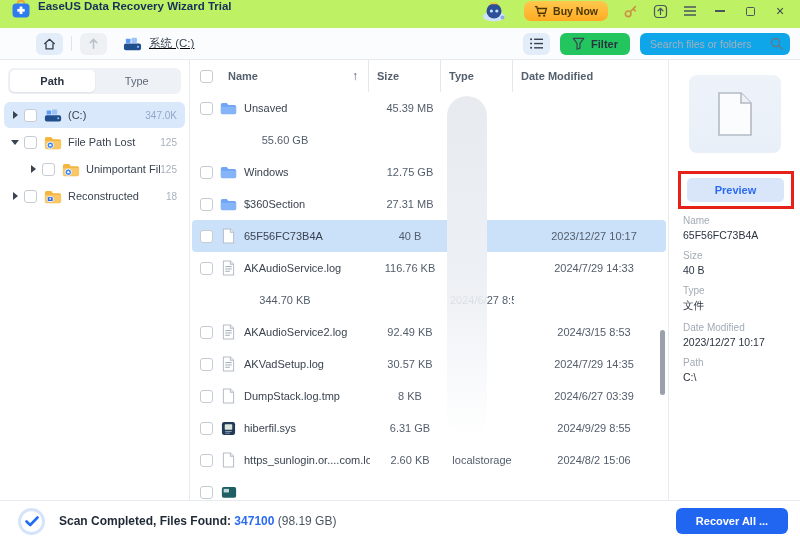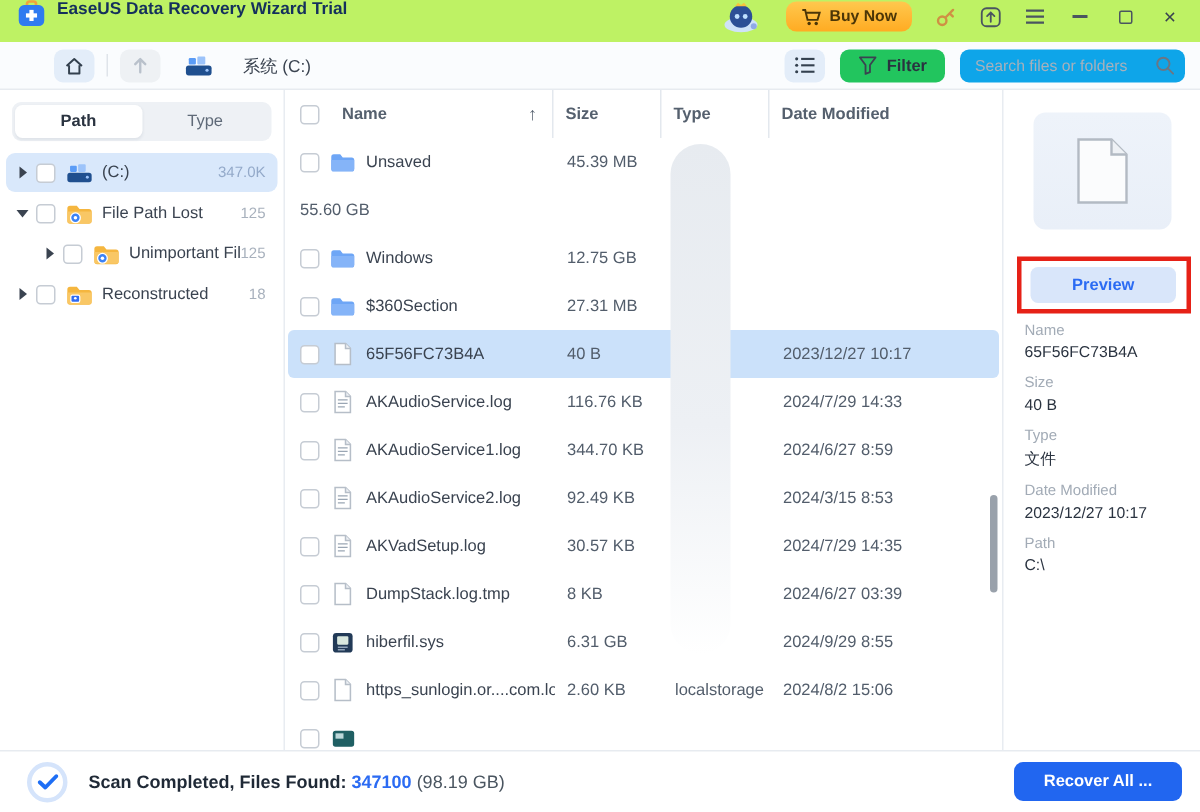--- a/index.html
+++ b/index.html
@@ -18,21 +18,21 @@
   .min-glyph { width:10px; height:1.6px; background:#4a5560; }
   .max-glyph { width:9px; height:9px; border:1.4px solid #4a5560; border-radius:1.5px; }
   .close-glyph { font-size:14px; color:#3a4350; line-height:1; }
 
   
   .navbar { position:absolute; top:28px; left:0; right:0; height:32px; background:#fafcfe; border-bottom:1px solid #e7ebf0; display:flex; align-items:center; padding:0 10px 0 36px; }
   .nav-btn { width:27px; height:22px; border-radius:6px; display:flex; align-items:center; justify-content:center; cursor:pointer; flex:none; }
   .home-btn { background:#e3edf9; }
   .up-btn { background:#eef1f4; }
   .nav-divider { width:1px; height:15px; background:#dfe4ea; margin:0 8px; }
-  .breadcrumb { display:flex; align-items:flex-end; gap:20px; margin-left:16px; cursor:pointer; }
+  .breadcrumb { display:flex; align-items:center; gap:7px; margin-left:16px; cursor:pointer;text-decoration:underline; }
   .breadcrumb .crumb-label { font-size:11.5px; color:#3a4350; }
   .nav-right { margin-left:auto; display:flex; align-items:center; gap:10px; }
   .listview-btn { background:#e3edf9; }
   .filter-btn { height:22px; border-radius:6px; background:#22c55e; display:flex; align-items:center; gap:6px; padding:0 12px; cursor:pointer; }
   .filter-btn span { font-size:11px; font-weight:bold; color:#2a3340; }
   .searchbox { position:relative; width:150px; height:22px; }
   .searchbox input { width:100%; height:100%; border:none; outline:none; background:#0ea5e9; border-radius:6px; padding:0 24px 0 10px; font-size:10.5px; color:#3a4350; font-family:"Liberation Sans",sans-serif; }
   .searchbox input::placeholder { color:#a7b0bb; }
   .search-ico { position:absolute; right:7px; top:4px; }
 
@@ -64,21 +64,21 @@
   .th + .th { border-left:1px solid #e3e8ee; }
   .th-name { gap:8px; }
   .sort-arrow { margin-left:auto; margin-right:10px; color:#55606e; font-weight:normal; font-size:12px; }
   .rows { position:relative; }
   .trow { display:grid; grid-template-columns:178px 72px 72px 1fr; height:32px; align-items:center; font-size:11px; color:#3a4350; margin:0 2px; border-radius:4px; cursor:pointer; }
   .trow.selected { background:#cbe1fa; }
   .td { padding-left:8px; white-space:nowrap; overflow:hidden; }
   .td-name { display:flex; align-items:center; gap:7px; padding-left:8px; }
   .td-name .fname { white-space:nowrap; overflow:hidden; }
   .ficon { width:17px; height:17px; flex:none; display:flex; align-items:center; justify-content:center; }
-  .td-size,.td-type,.td-date { color:#525d6b; }
+  .td-size,.td-type,.td-date { color:#525d6b;text-align:center; }
   .shimmer { position:absolute; left:257px; top:36px; width:40px; height:340px; border-radius:20px; background:linear-gradient(180deg,#e7ebf0 0%,#edf0f4 55%,rgba(255,255,255,0) 100%); pointer-events:none; }
   .vscroll { position:absolute; right:3px; top:270px; width:5px; height:65px; border-radius:3px; background:#99a1ab; cursor:pointer; }
 
   
   .thumb { position:absolute; left:20px; top:15px; width:92px; height:78px; background:linear-gradient(180deg,#eef3fa,#e9eff8); border-radius:8px; display:flex; align-items:center; justify-content:center; }
   .red-annotation { position:absolute; left:9px; top:111px; width:116px; height:38px; border:3px solid #e62117; }
   .preview-btn { position:absolute; left:18px; top:118px; width:97px; height:24px; background:#d9e6fa; border:none; border-radius:5px; color:#2b6bf3; font-size:11px; font-weight:bold; font-family:"Liberation Sans",sans-serif; cursor:pointer; }
   .fields { position:absolute; left:14px; top:155px; right:8px; }
   .field { margin-bottom:9px; }
   .field .flabel { font-size:10px; color:#a2abb6; margin-bottom:3px; }
@@ -353,31 +353,20 @@
                   <path d="M3.5 7 h7 M3.5 9.5 h7 M3.5 12 h5" stroke="#9aa6b4" stroke-width="1"></path>
                 </svg>
               </span>
               <span class="fname">AKAudioService.log</span>
             </div>
             <div class="td td-size">116.76 KB</div>
             <div class="td td-type"></div>
             <div class="td td-date">2024/7/29 14:33</div>
           </div>
           <div class="trow">
-            <div class="td-name">
-              <span class="cbx" style="margin: 0px;"></span>
-              <span class="ficon">
-                <svg width="13" height="16" viewBox="0 0 14 17">
-                  <path d="M1.5 1 h7.5 l3.5 3.5 V16 H1.5 z" fill="#fff" stroke="#b6bec8" stroke-width="1.1"></path>
-                  <path d="M9 1 v3.5 h3.5" fill="#eef1f5" stroke="#b6bec8" stroke-width="1.1"></path>
-                  <path d="M3.5 7 h7 M3.5 9.5 h7 M3.5 12 h5" stroke="#9aa6b4" stroke-width="1"></path>
-                </svg>
-              </span>
-              <span class="fname">AKAudioService1.log</span>
-            </div>
             <div class="td td-size">344.70 KB</div>
             <div class="td td-type"></div>
             <div class="td td-date">2024/6/27 8:59</div>
           </div>
           <div class="trow">
             <div class="td-name">
               <span class="cbx" style="margin: 0px;"></span>
               <span class="ficon">
                 <svg width="13" height="16" viewBox="0 0 14 17">
                   <path d="M1.5 1 h7.5 l3.5 3.5 V16 H1.5 z" fill="#fff" stroke="#b6bec8" stroke-width="1.1"></path>

